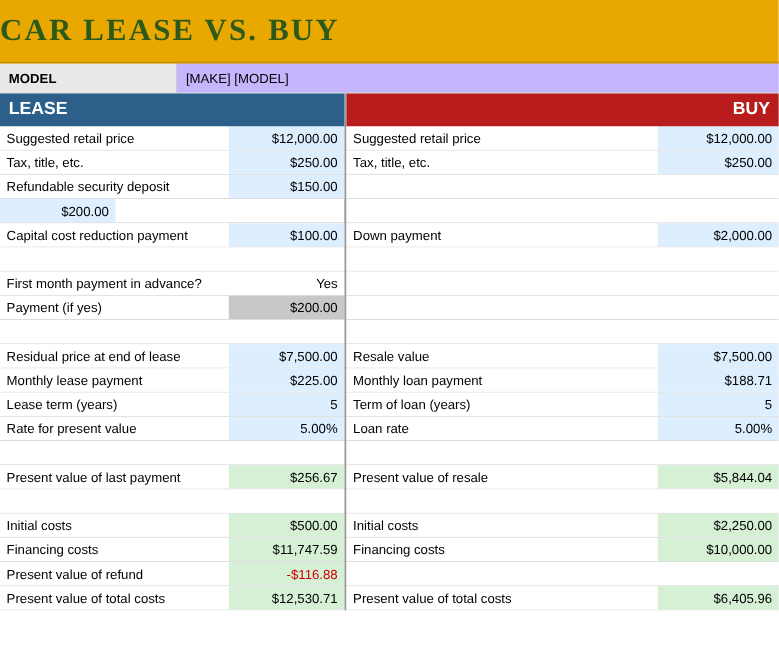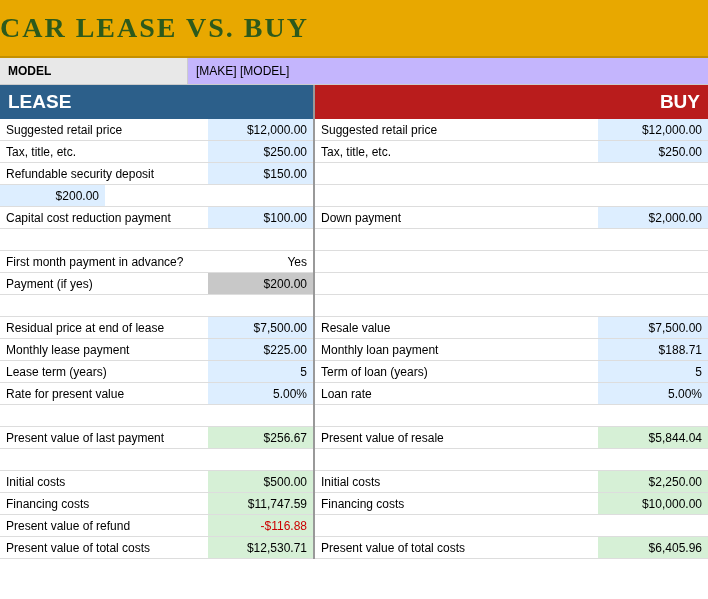--- a/index.html
+++ b/index.html
@@ -16,21 +16,21 @@
       text-transform: uppercase;
       border-bottom: 2px solid #c49000;
     }
 
     .model-row {
       display: flex;
       border-bottom: 1px solid #ccc;
       background: #f0f0f0;
     }
     .model-label {
-      width: 188px;
+      width: 161px;
       padding: 6px 8px;
       font-weight: bold;
       border-right: 1px solid #ccc;
       background: #e8e8e8;
     }
     .model-value {
       flex: 1;
       padding: 6px 8px;
       background: #c4b5fd;
     }
@@ -44,21 +44,21 @@
       width: 315px;
       border-right: 2px solid #999;
     }
 
     .buy-col {
       flex: 1;
     }
 
     .section-header {
       padding: 6px 8px;
-      font-size: 19px;
+      font-size: 16px;
       font-weight: bold;
       color: #fff;
     }
 
     .lease-header { background: #2c5f8a; }
     .buy-header { background: #b91c1c; text-align: right; }
 
     .data-row {
       display: flex;
       border-bottom: 1px solid #ddd;

